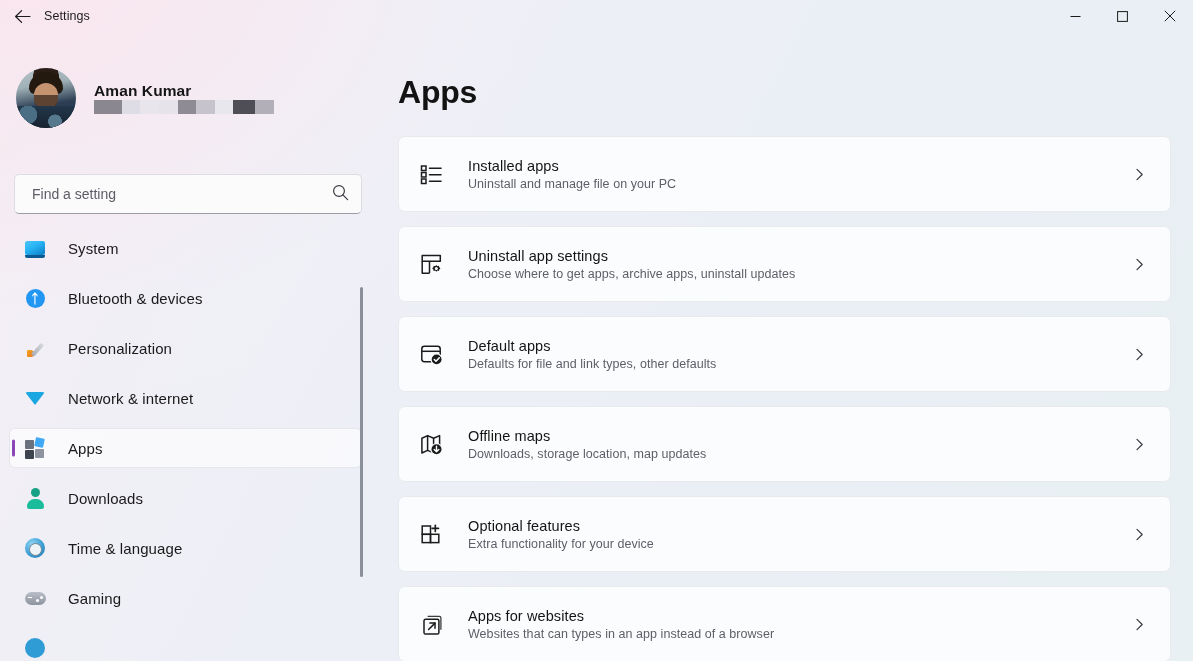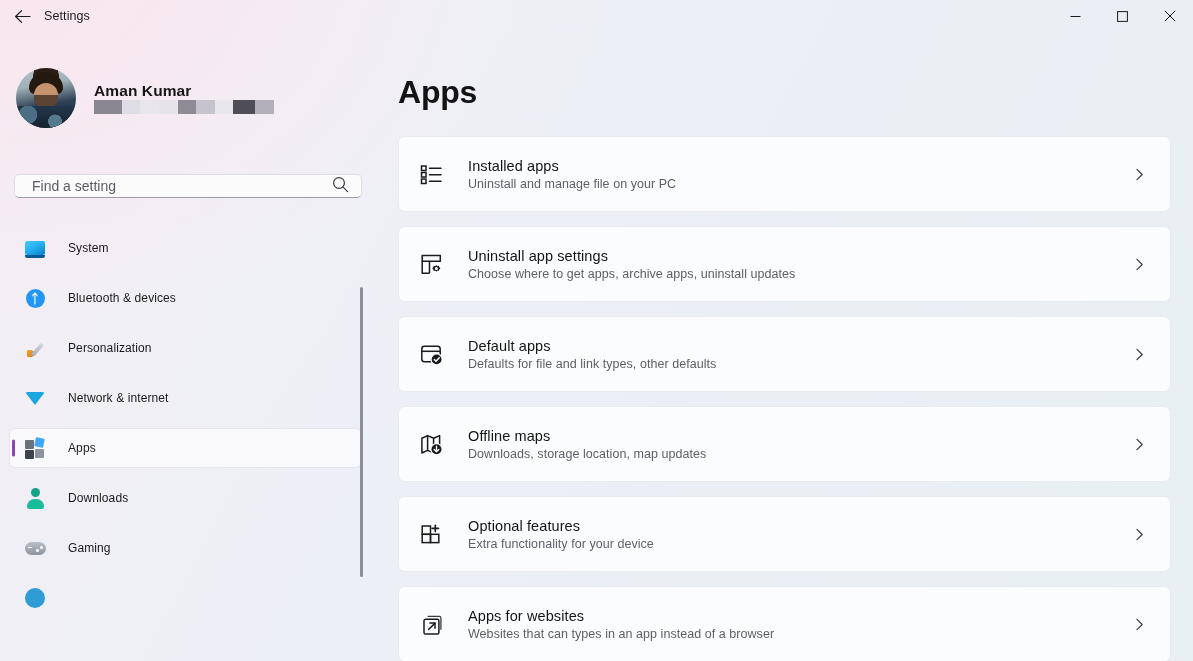--- a/index.html
+++ b/index.html
@@ -136,21 +136,21 @@
     height: 100%;
     flex: 1 1 auto;
   }
 
   
   .search {
     position: absolute;
     top: 142px;
     left: 14px;
     width: 348px;
-    height: 24px;
+    height: 40px;
     background: #fbfbfc;
     border: 1px solid #dcdce2;
     border-bottom: 1px solid #9d9da6;
     border-radius: 5px;
     display: flex;
     align-items: center;
     padding: 0 12px 0 17px;
     cursor: text;
   }
   .search input {
@@ -197,21 +197,21 @@
   }
   .nav-item.active .pill { display: block; }
   .nav-ico {
     width: 22px; height: 22px;
     flex: 0 0 22px;
     margin-right: 22px;
     display: flex; align-items: center; justify-content: center;
     position: relative;
   }
   .nav-label {
-    font-size: 12px;
+    font-size: 15px;
     color: #1a1a1a;
     letter-spacing: 0.1px;
     white-space: nowrap;
   }
 
   
   .ic-system {
     width: 20px; height: 14px; border-radius: 2px;
     background: linear-gradient(150deg, #4fc3f7 0%, #29b6f6 40%, #0b7dc4 100%);
     position: relative;
@@ -494,20 +494,27 @@
         </div>
 
         <div class="nav-item">
 
           <span class="nav-ico">
               <span class="ic-acct"></span>
             </span>
           <span class="nav-label">Downloads</span>
         </div>
 
+        <div class="nav-item">
+
+          <span class="nav-ico">
+              <span class="ic-time"></span>
+            </span>
+          <span class="nav-label">Time &amp; language</span>
+        </div>
 
         <div class="nav-item">
 
           <span class="nav-ico">
               <span class="ic-game"></span>
             </span>
           <span class="nav-label">Gaming</span>
         </div>
 
         <div class="nav-item">

